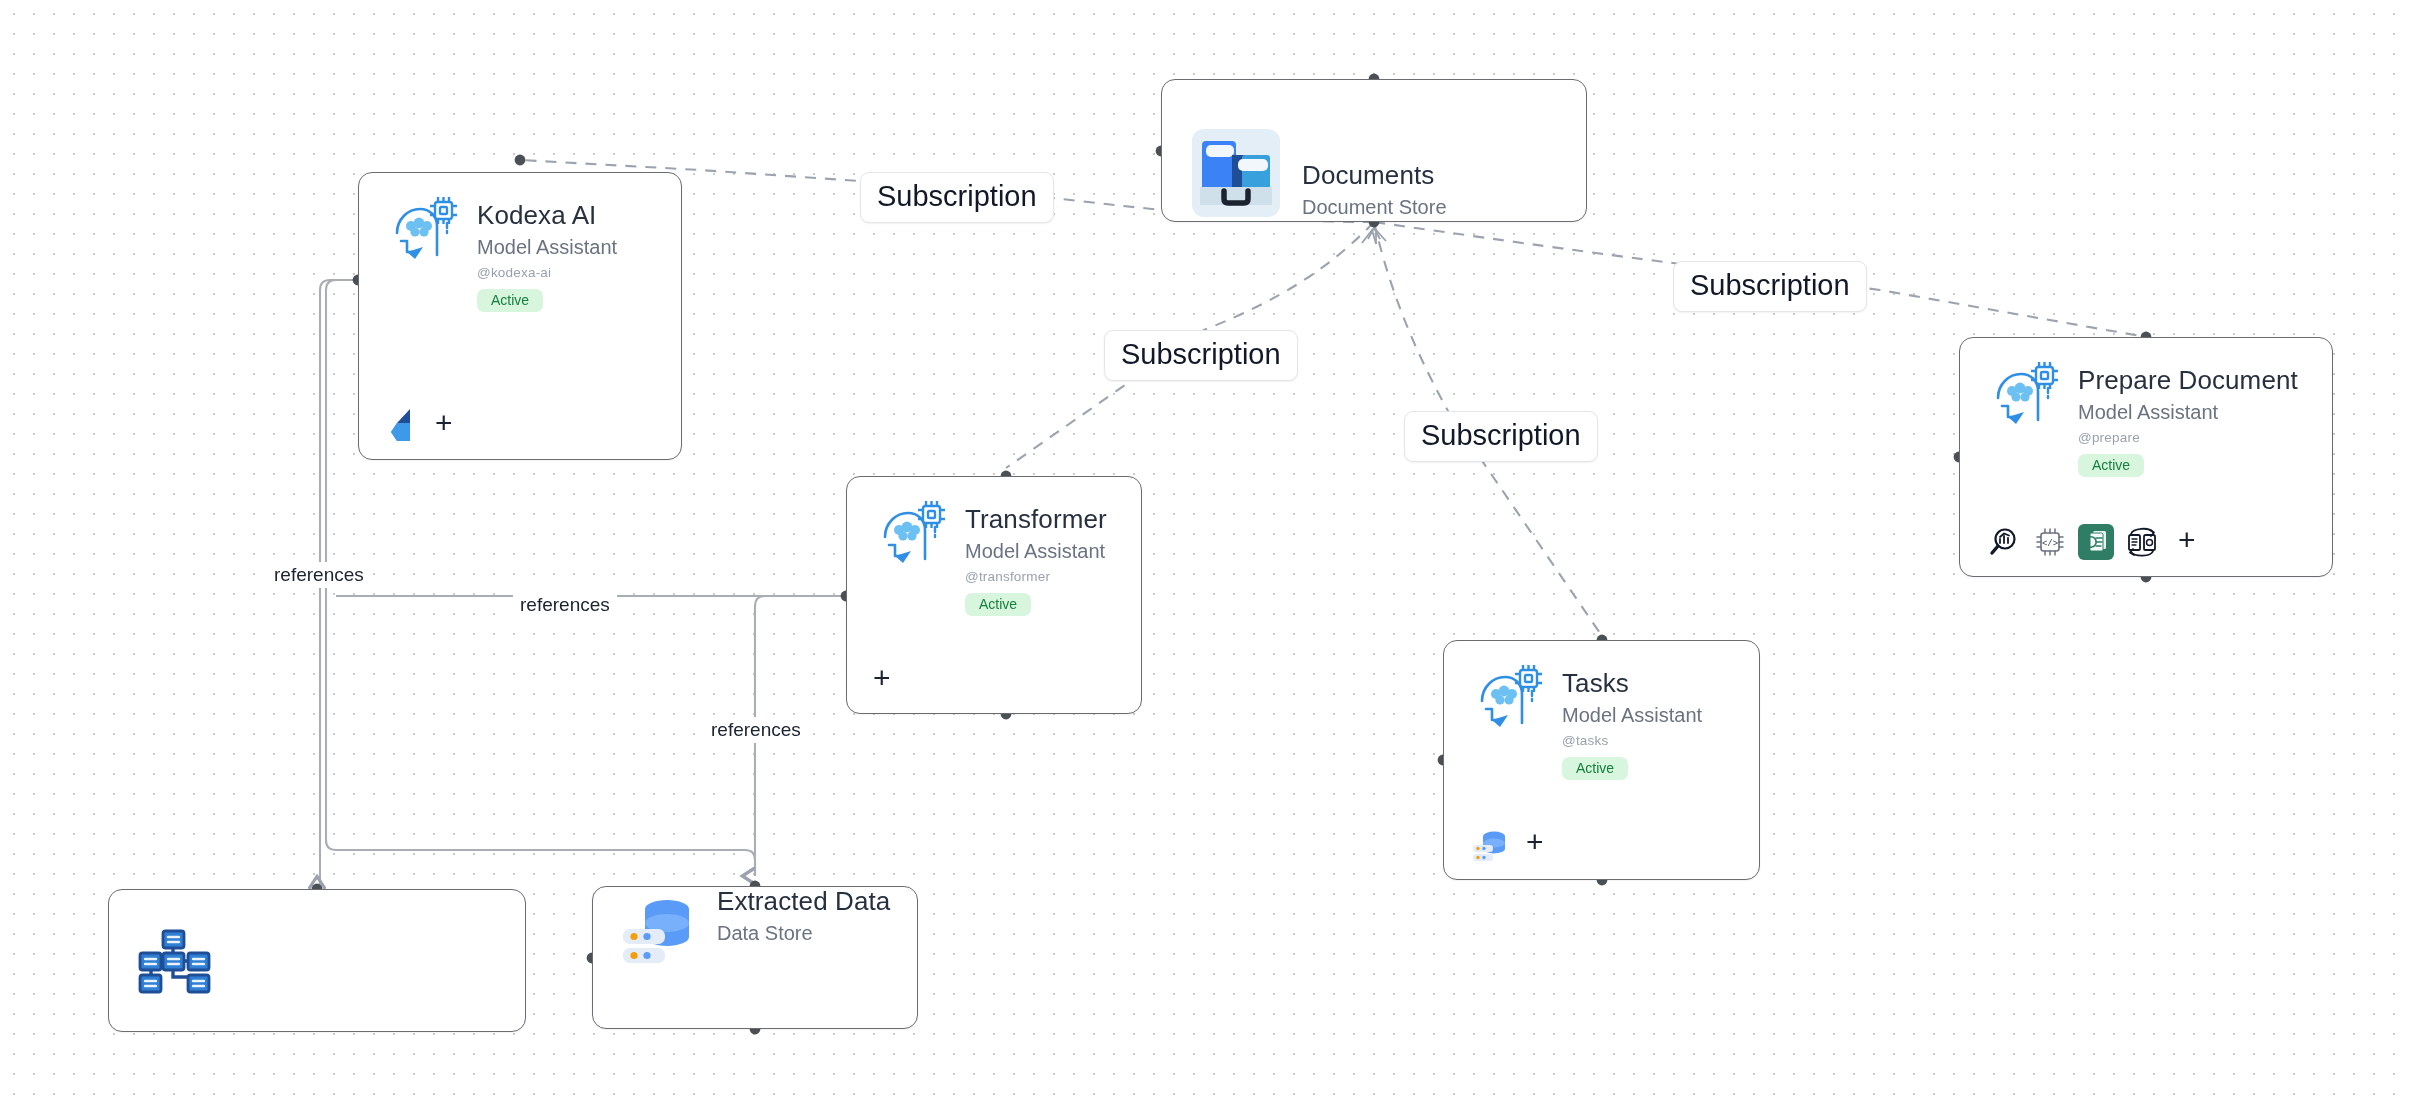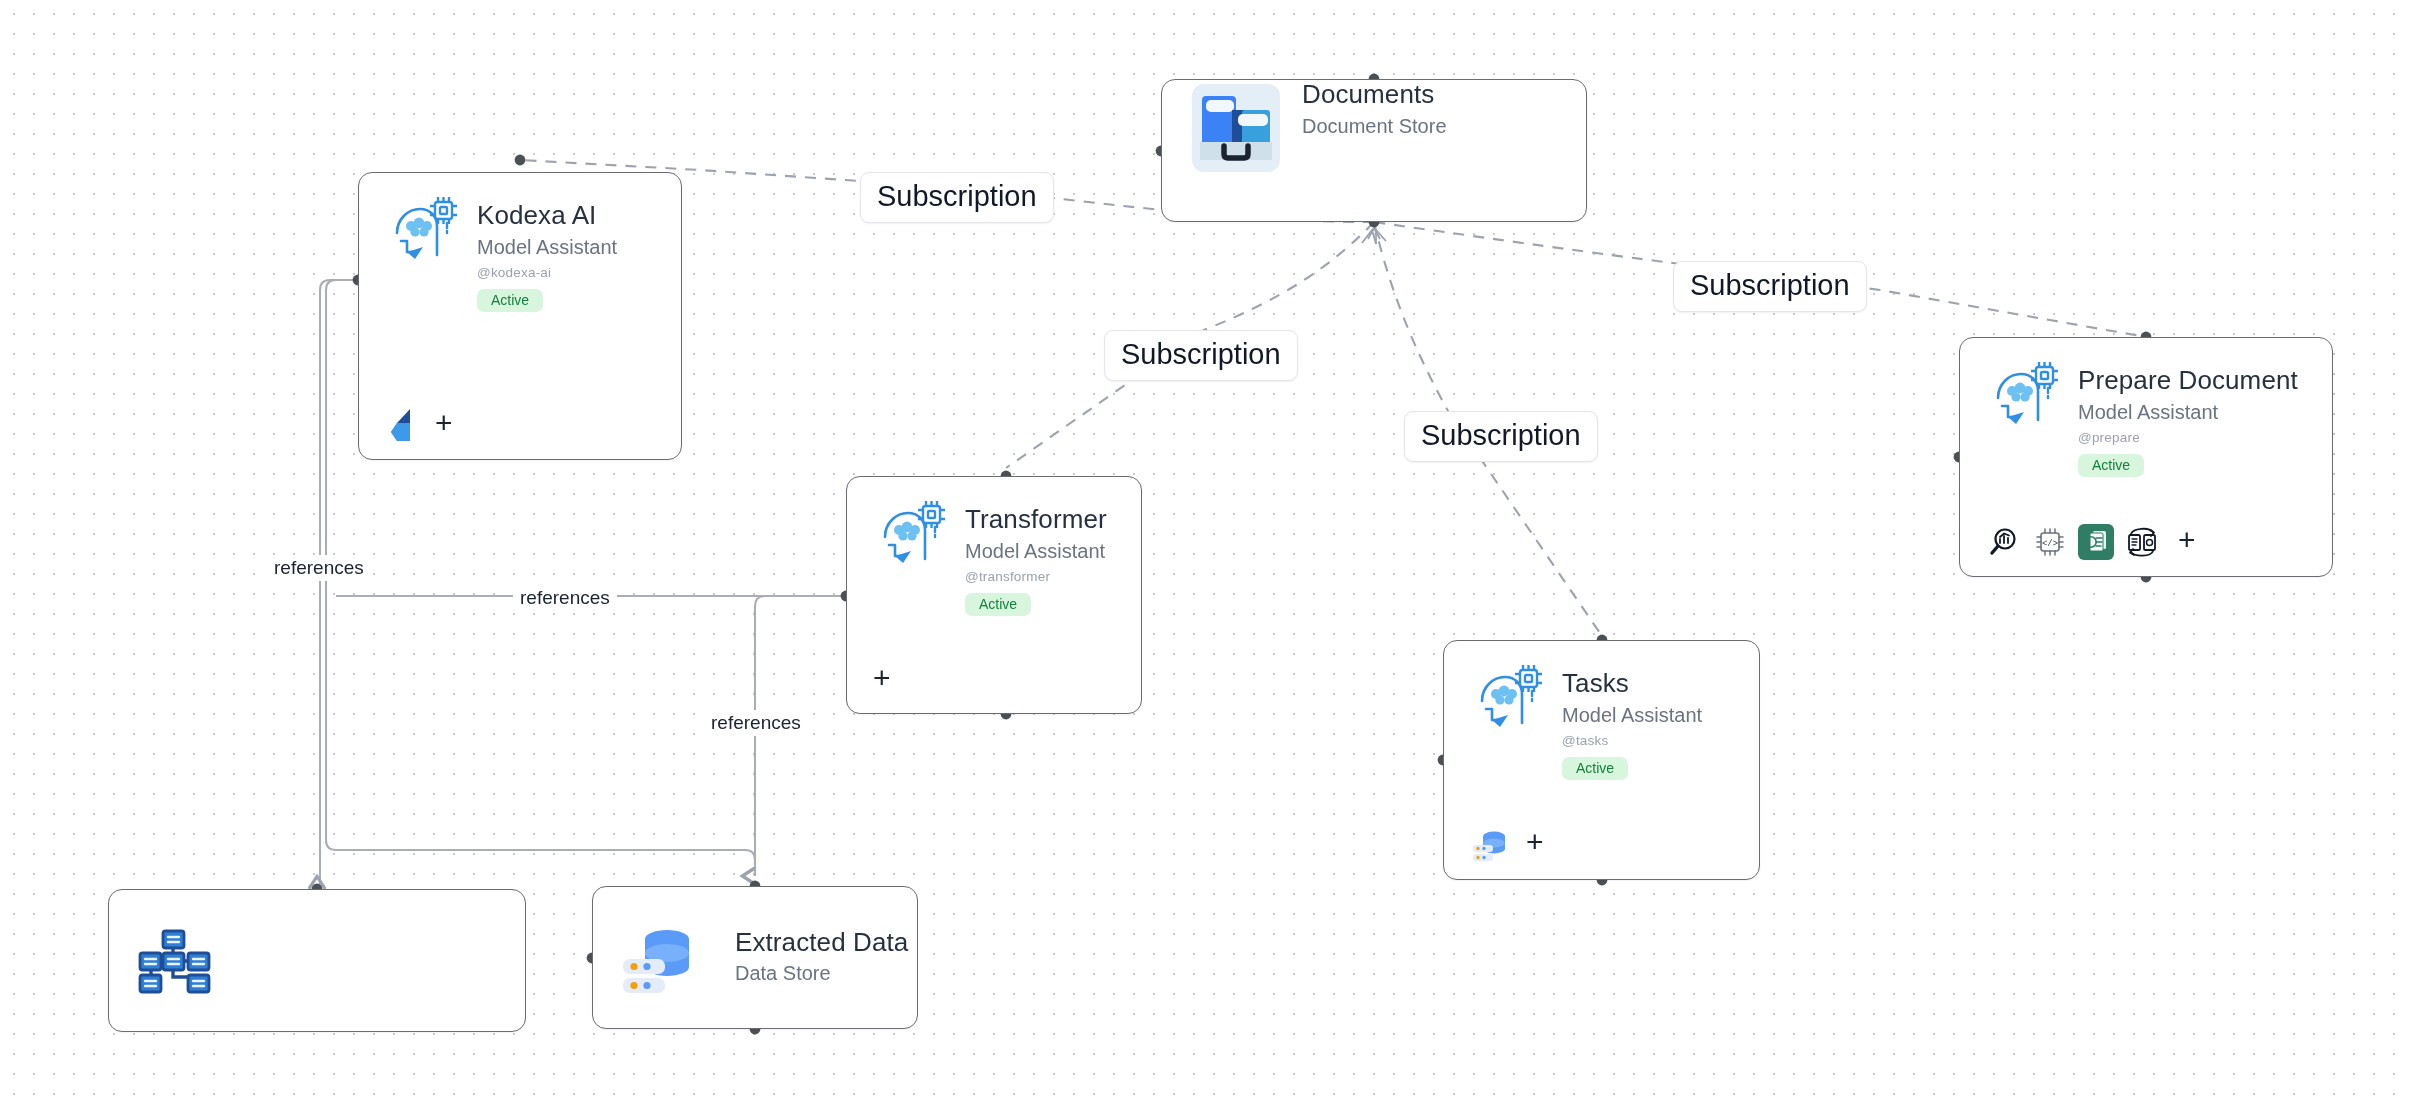--- a/index.html
+++ b/index.html
@@ -57,20 +57,21 @@
     padding: 7px 16px 9px 16px;
     white-space: nowrap;
   }
   .ref-label {
     position: absolute;
     background: #ffffff;
     font-size: 19px;
     color: #1b2230;
     padding: 2px 7px;
     white-space: nowrap;
+    margin-top: 7px;
   }
 </style>
 </head>
 <body>
 
 <div id="canvas">
 
   <svg id="edge-layer" viewBox="0 0 2410 1104">
     <defs>
       <marker id="arrow-up" markerWidth="9" markerHeight="9" refX="4.5" refY="7.6" orient="auto">
@@ -181,21 +182,21 @@
           <path d="M22,1 L22,15 L9,15 Z" fill="#1f4e96"></path>
           <path d="M9,15 L22,15 L22,33 L9,33 L3,24 Z" fill="#3e9ae8"></path>
           <path d="M9,15 L3,24 L9,33 Z" fill="#3e9ae8"></path>
         </svg>
       </div>
       <div class="plus">+</div>
     </div>
   </div>
 
   <div class="node" style="left:1161px; top:79px; width:426px; height:143px;">
-    <div class="node-body" style="align-items:flex-start; padding:0 26px; height:100%;">
+    <div class="node-body" style="align-items:flex-end; padding:0 26px; height:100%;">
       <div class="node-icon">
         <svg width="96" height="96" viewBox="0 0 96 96">
           <rect x="4" y="4" width="88" height="88" rx="12" fill="#e4eef6"></rect>
           <rect x="14" y="16" width="34" height="52" rx="4" fill="#3b82f6"></rect>
           <rect x="18" y="20" width="28" height="12" rx="5" fill="#f2f7fc"></rect>
           <rect x="44" y="30" width="14" height="38" fill="#1f4e96"></rect>
           <rect x="54" y="30" width="28" height="38" rx="3" fill="#38a0dd"></rect>
           <rect x="50" y="34" width="30" height="12" rx="5" fill="#f2f7fc"></rect>
           <path d="M12,62 L84,62 L84,80 L12,80 Z" fill="#cfe0ea"></path>
           <path d="M36,66 L36,74 Q36,78 40,78 L56,78 Q60,78 60,74 L60,66" fill="none" stroke="#1b2230" stroke-width="5.5" stroke-linecap="round" stroke-linejoin="round"></path>
@@ -422,21 +423,21 @@
               <path d="M10,69 L21,69"></path>
             <path d="M58,64 L69,64"></path>
               <path d="M58,69 L69,69"></path>
           </g>
         </svg>
       </div>
     </div>
   </div>
 
   <div class="node" style="left:592px; top:886px; width:326px; height:143px;">
-    <div class="node-body" style="align-items:center; padding:0 24px; height:100%; gap:32px;">
+    <div class="node-body" style="padding:0 24px; height:100%; gap:14px;">
       <div class="node-icon">
         <svg width="86" height="82" viewBox="0 0 86 82">
           <ellipse cx="50" cy="22" rx="22" ry="9" fill="#5b9bf8"></ellipse>
           <path d="M28,22 L28,50 A22,9 0 0 0 72,50 L72,22" fill="#5b9bf8"></path>
           <ellipse cx="50" cy="36" rx="22" ry="9" fill="#79b0fb"></ellipse>
           <rect x="6" y="42" width="42" height="15" rx="6.5" fill="#e3ecf7"></rect>
           <circle cx="17" cy="49.5" r="3.6" fill="#f59e0b"></circle>
             <circle cx="30" cy="49.5" r="3.6" fill="#5b9bf8"></circle>
           <rect x="6" y="61" width="42" height="15" rx="6.5" fill="#e3ecf7"></rect>
           <circle cx="17" cy="68.5" r="3.6" fill="#f59e0b"></circle>

